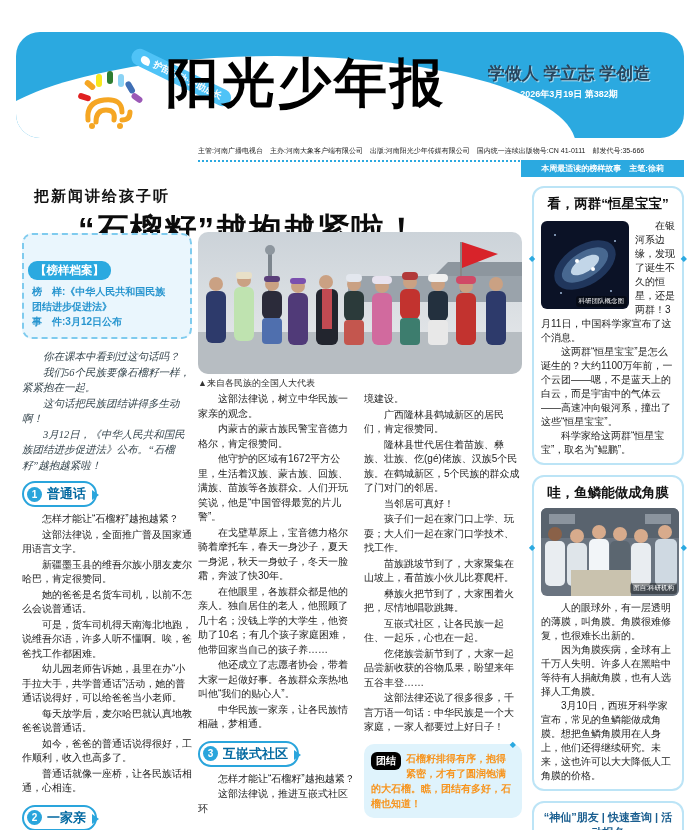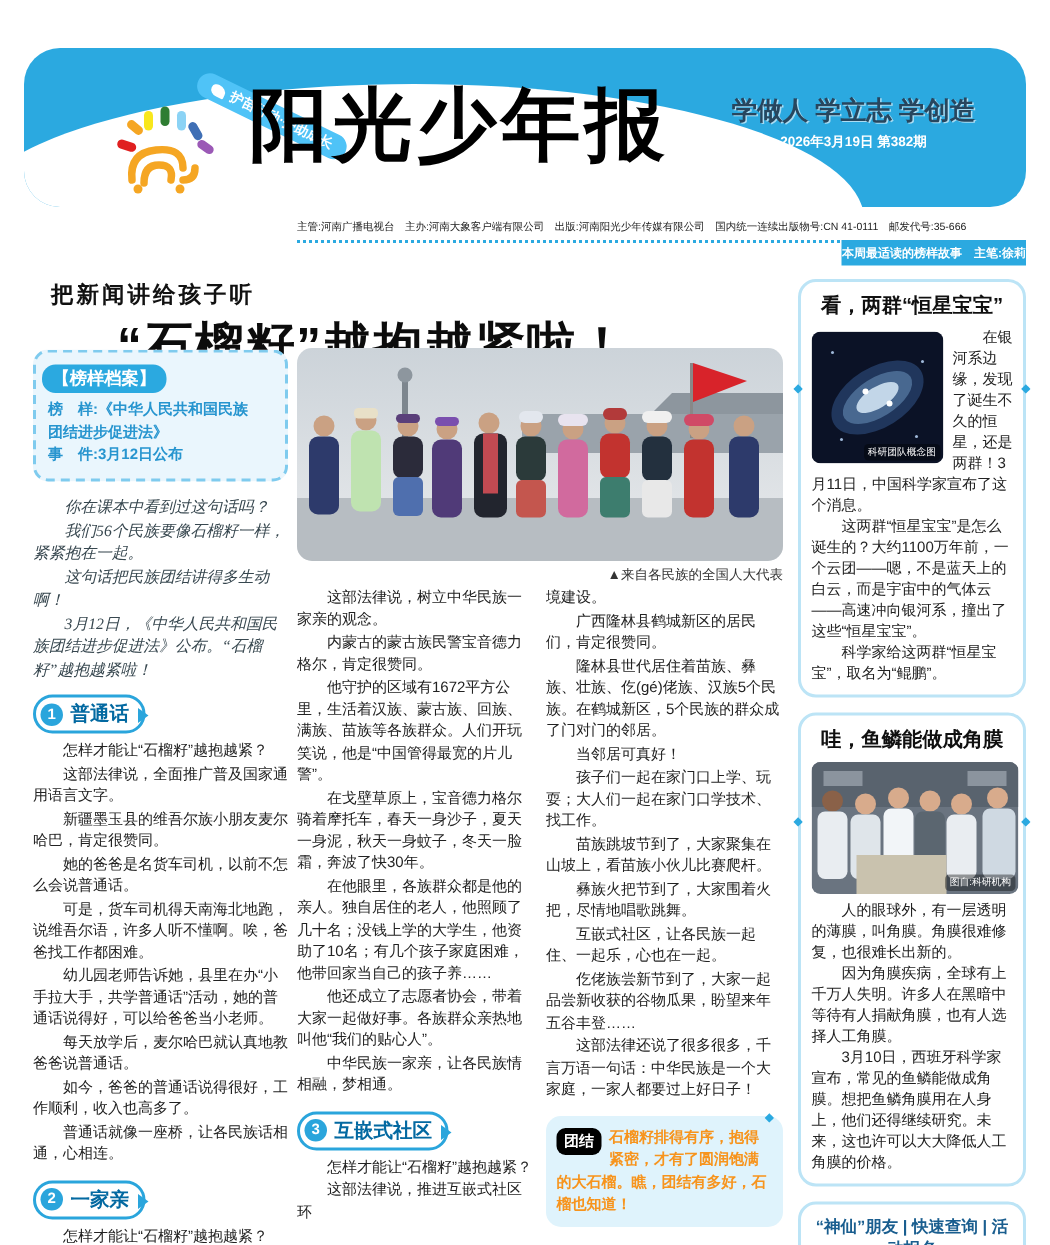--- a/index.html
+++ b/index.html
@@ -17,48 +17,48 @@
   .mast-title{position:absolute;left:150px;top:16px;font-size:53px;font-weight:900;color:#000000;
               letter-spacing:3px;font-family:"Liberation Sans",sans-serif;}
   .slogan-wrap{position:absolute;right:10px;top:30px;width:210px;text-align:center;}
   .slogan{font-size:17px;font-weight:900;color:#27465E;text-shadow:1px 1px 0 rgba(255,255,255,.6);}
   .dateline{margin-top:3px;color:#fff;font-size:9px;font-weight:bold;}
   .tagline{position:absolute;left:34px;top:140px;font-size:15px;font-weight:bold;color:#111;
            font-family:"Liberation Serif",serif;letter-spacing:2px;margin-top:47px;}
   .pubinfo{position:absolute;left:198px;top:146px;width:486px;font-size:7px;color:#222;white-space:nowrap;
            border-bottom:2px dotted #2BA9E0;padding-bottom:4px;overflow:hidden;}
   .issuetag{position:absolute;right:16px;top:160px;background:#2BA9E0;color:#fff;font-size:8px;
-            font-weight:bold;padding:3px 0;}
+            font-weight:bold;padding:3px 20px;}
   
   .headline{position:absolute;left:78px;top:186px;width:444px;text-align:left;font-size:33px;
             font-weight:900;color:#0c0c0c;letter-spacing:1px;}
   
   .col-left{position:absolute;left:22px;top:233px;width:170px;}
   .col-mid{position:absolute;left:198px;top:392px;width:158px;}
   .col-right{position:absolute;left:364px;top:392px;width:158px;}
   .p{font-size:10px;line-height:14.5px;text-indent:2em;color:#222;margin:0 0 1px;}
   .ip{font-family:"Liberation Serif",serif;font-style:italic;font-size:10.5px;line-height:15.5px;
       text-indent:2em;color:#37474f;margin:0;}
   
   .archive{position:relative;background:#EAF6FD;border:2px dashed #7FCBEE;border-radius:10px;
-           padding:8px 8px 8px;margin-bottom:10px;}
+           padding:25px 8px 8px;margin-bottom:10px;}
   .archive-badge{display:inline-block;background:#2BA9E0;color:#fff;border-radius:9px;padding:2px 7px;
                  font-weight:bold;font-size:11.5px;margin:-16px 0 4px -4px;}
   .archive-line{color:#2795CF;font-weight:bold;font-size:10px;line-height:15px;margin:0;}
   
   .pill{position:relative;display:inline-flex;align-items:center;gap:5px;border:2px solid #2AA5DC;
         border-radius:16px;background:#fff;padding:2px 9px 2px 3px;margin:8px 0 5px;}
   .pill-num{width:15px;height:15px;background:#2AA5DC;color:#fff;border-radius:50%;font-size:10px;
             font-weight:bold;display:flex;align-items:center;justify-content:center;}
   .pill-label{font-weight:900;font-size:13px;color:#0369a1;}
   .pill:after{content:"";position:absolute;right:-9px;top:7px;border:5px solid transparent;
               border-left:7px solid #2AA5DC;}
   
   .photo{position:absolute;left:198px;top:232px;width:324px;height:142px;border-radius:10px;overflow:hidden;}
-  .photo-cap{position:absolute;left:198px;top:377px;width:324px;text-align:right;font-size:9px;
+  .photo-cap{position:absolute;left:198px;top:377px;width:324px;text-align:left;font-size:9px;
              color:#333;font-family:"Liberation Serif",serif;}
   
   .unity{background:#DFF3FC;border-radius:10px;padding:7px;margin-top:9px;position:relative;}
   .unity-badge{float:left;background:#000000;color:#fff;font-weight:bold;font-size:10px;
                border-radius:6px;padding:2px 5px;margin:1px 5px 2px 0;}
   .unity-text{font-size:10px;line-height:15px;font-weight:900;color:#F7941D;margin:0;}
   .unity:before{content:"◆";position:absolute;top:-4px;right:6px;color:#2BA9E0;font-size:8px;}
   
   .sidebar{position:absolute;left:532px;top:186px;width:152px;}
   .sbox{position:relative;border:2px solid #BCE4F6;border-radius:12px;background:#fff;

